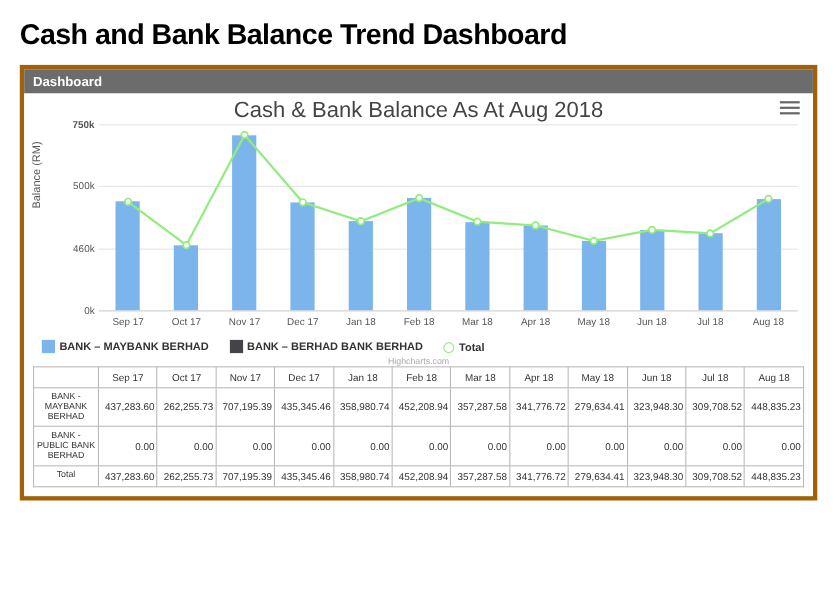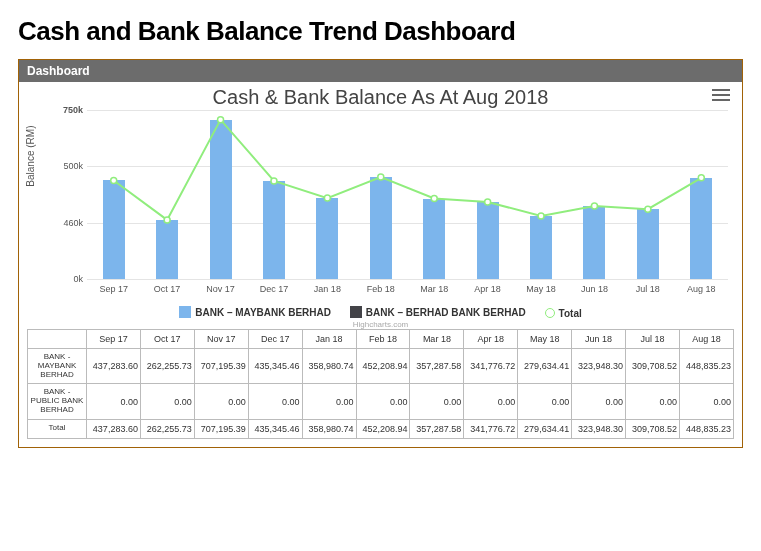--- a/index.html
+++ b/index.html
@@ -1,34 +1,34 @@
 <!DOCTYPE html>
 <html><head>
 <meta charset="utf-8">
 <style>
   html,body{margin:0;padding:0;font-family:Arial,Helvetica,sans-serif;font-size:11px;color:#333;background:#fff}
   .page{width:761px;height:551px;box-sizing:border-box;padding:10px 18px;}
   h1{font-size:26px;font-weight:900;margin:6px 0 12px 0;color:#000;letter-spacing:-0.5px}
-  .panel{border:1px solid #a16207}
+  .panel{border:4px solid #a16207}
   .panel-header{background:#6c6c6c;color:#fff;font-weight:bold;padding:4px 8px;font-size:12px}
   .panel-body{background:#fff;padding:4px 8px 8px 8px}
   .chart-top{position:relative;height:20px}
   .chart-title{text-align:center;font-size:20px;color:#444}
   .burger{position:absolute;right:4px;top:0;width:18px;height:16px;cursor:pointer}
   .burger span{display:block;height:2px;background:#666;margin:3px 0}
   .chart-area{position:relative;height:190px;margin:4px 0 0 0}
   .ylabel{position:absolute;left:-2px;top:50%;transform:rotate(-90deg) translateX(30%);transform-origin:left top;font-size:10px;color:#555}
   .plot{position:absolute;left:60px;right:6px;top:0;bottom:20px;border-bottom:1px solid #bbb}
   .grid-line{position:absolute;left:0;right:0;border-top:1px solid #e4e4e4}
   .ytick{position:absolute;left:-42px;width:38px;text-align:right;font-size:9px;color:#555;transform:translateY(-50%)}
   .barwrap{position:absolute;bottom:0;width:22px;background:#7cb5ec}
   .xlabels{position:absolute;left:60px;right:6px;bottom:0;height:18px}
   .xlab{position:absolute;font-size:9px;color:#555;transform:translateX(-50%);top:2px;white-space:nowrap}
   .line-svg{position:absolute;left:0;top:0;width:100%;height:100%;overflow:visible}
-  .legend{text-align:center;margin:6px 0 2px 0;font-size:10px;color:#333}
+  .legend{margin:6px 0 2px 0;font-size:10px;color:#333}
   .legend span{display:inline-flex;align-items:center;margin:0 8px}
   .legend .swatch{width:12px;height:12px;margin-right:4px;display:inline-block}
   .legend .dot{width:8px;height:8px;border-radius:50%;border:1px solid #90ed7d;background:#fff;margin-right:4px;display:inline-block}
   .credit{font-size:8px;color:#aaa;text-align:center;margin-top:-2px}
   table{border-collapse:collapse;width:100%;table-layout:fixed;font-size:9px}
   th,td{border:1px solid #bbb;padding:4px 2px;text-align:right;vertical-align:middle}
   th.rowhead,td.rowhead{text-align:center;width:54px;font-weight:normal}
   thead th{text-align:center;font-weight:normal}
   tbody tr.total td{font-weight:normal}
   .rowhead{font-size:8px;line-height:1.1}

